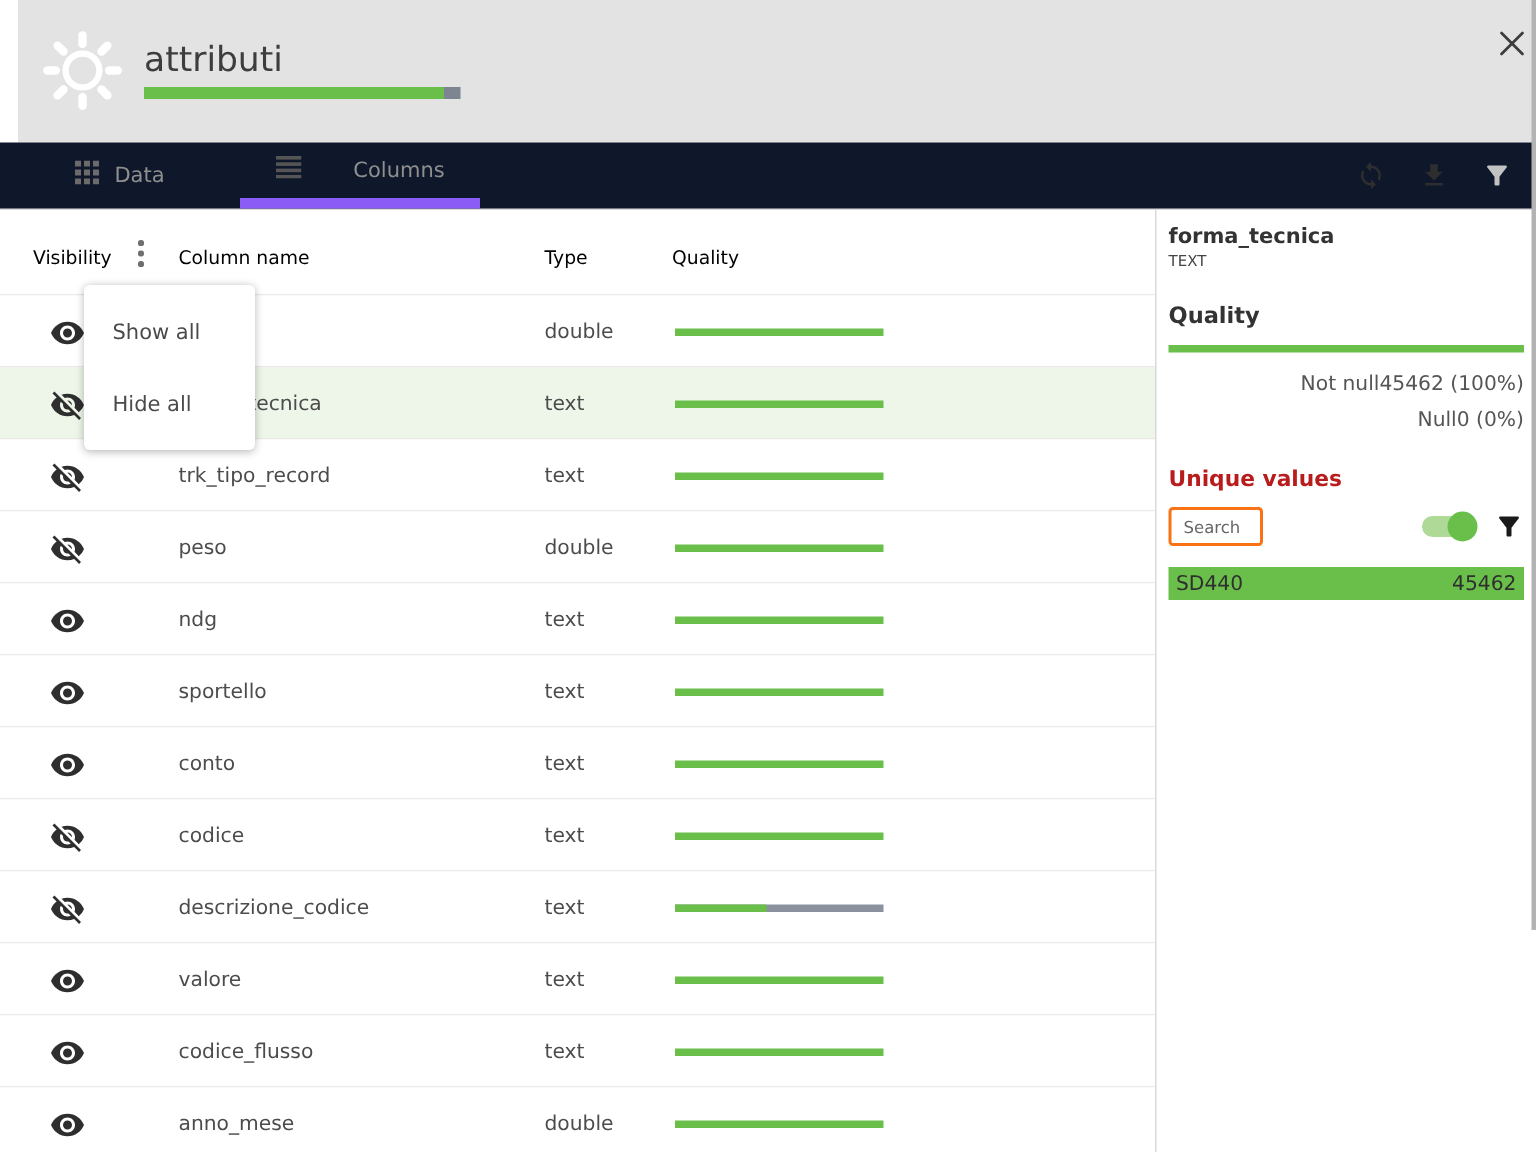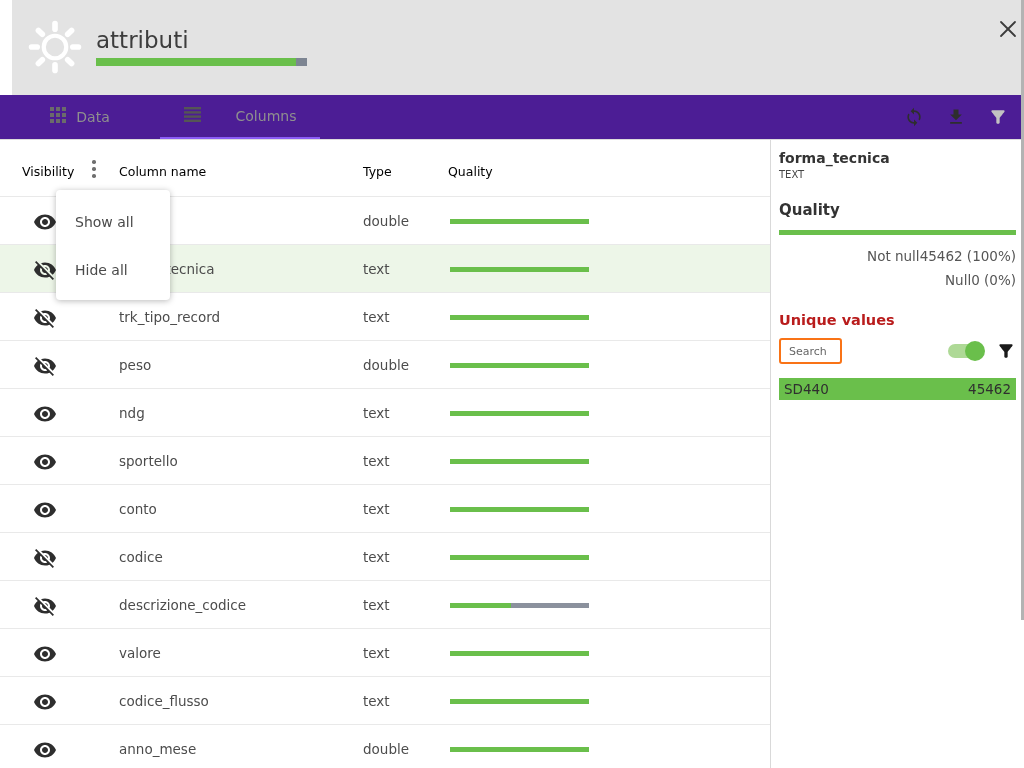--- a/index.html
+++ b/index.html
@@ -11,26 +11,26 @@
   .titlebar { position:absolute; left:12px; top:0; width:1024px; height:95px; background:#e3e3e3; }
   .sun { position:absolute; left:13px; top:17px; }
   .app-title { position:absolute; left:84px; top:27px; font-size:23px; color:#3d3d3d; }
   .title-progress { position:absolute; left:84px; top:58px; width:211px; height:8px; background:#7d8592; }
   .title-progress .fill { height:100%; background:#6abf4b; }
   .close-btn { position:absolute; right:15px; top:16px; width:26px; height:26px; cursor:pointer;
                display:flex; align-items:center; justify-content:center; }
   .env-lines { position:absolute; right:6px; top:48px; text-align:right; font-size:11.5px; color:#8d9399; line-height:17px; }
 
   
-  .tabbar { position:absolute; left:0; top:95px; width:1024px; height:45px; background:#4c1d95; border-bottom:1px solid #dcdcdc; }
+  .tabbar { position:absolute; left:0; top:95px; width:1024px; height:45px; background:#0f172a; border-bottom:1px solid #dcdcdc; }
   .tab { position:absolute; top:0; height:44px; width:160px; display:flex; align-items:center; justify-content:center; gap:10px; cursor:pointer; }
   .tab .tab-label { font-size:14px; color:#8f8f8f; }
   .tab-data { left:0; }
   .tab-columns { left:160px; }
-  .tab.active { border-bottom:2px solid #8b5cf6;gap:35px; }
+  .tab.active { border-bottom:7px solid #8b5cf6;gap:35px; }
   .tool-icons { position:absolute; right:16px; top:0; height:44px; display:flex; align-items:center; gap:22px; }
   .tool-icons .tbtn { width:20px; height:20px; cursor:pointer; }
 
   
   .content { position:absolute; left:0; top:140px; width:1024px; height:628px; }
   .table-area { position:absolute; left:0; top:0; width:770px; height:628px; background:#fff; }
   .thead { position:relative; height:57px; border-bottom:1px solid #e9e9e9; }
   .thead .hlabel { position:absolute; top:24px; font-size:12.5px; color:#000000; }
   .h-vis { left:22px; } .h-name { left:119px; } .h-type { left:363px; } .h-qual { left:448px; }
   .kebab { position:absolute; left:87px; top:14px; width:14px; height:30px; display:flex; flex-direction:column;

